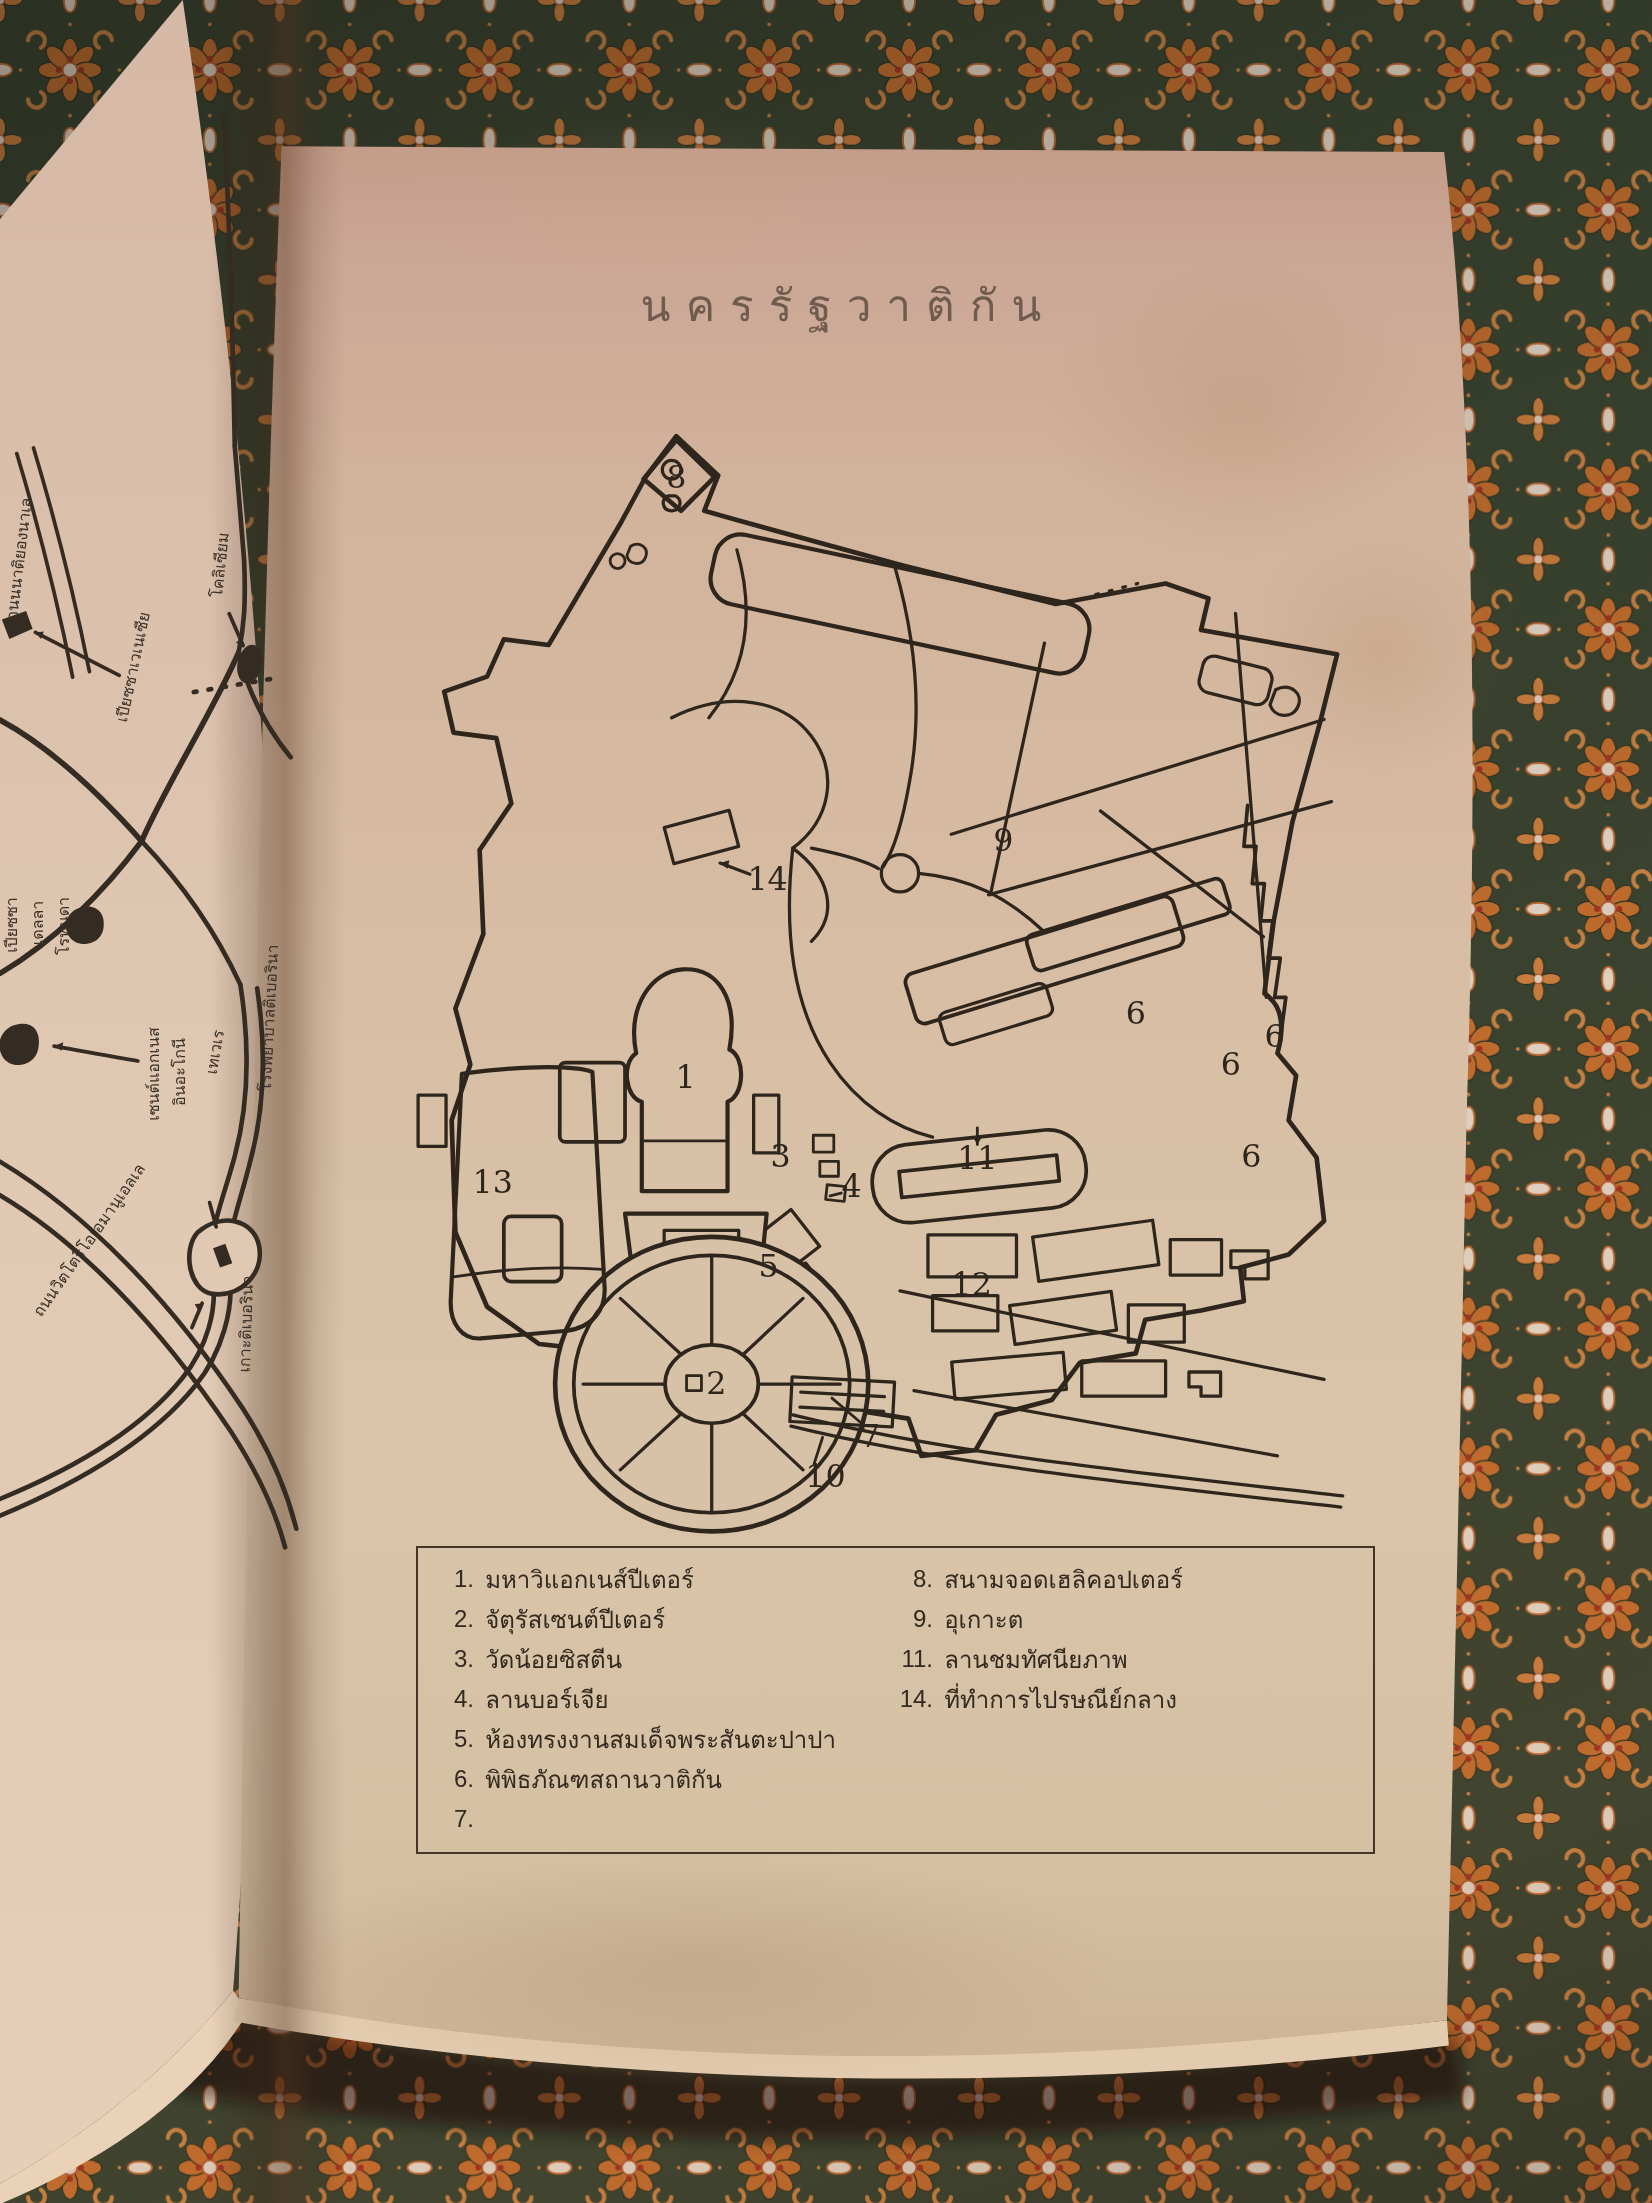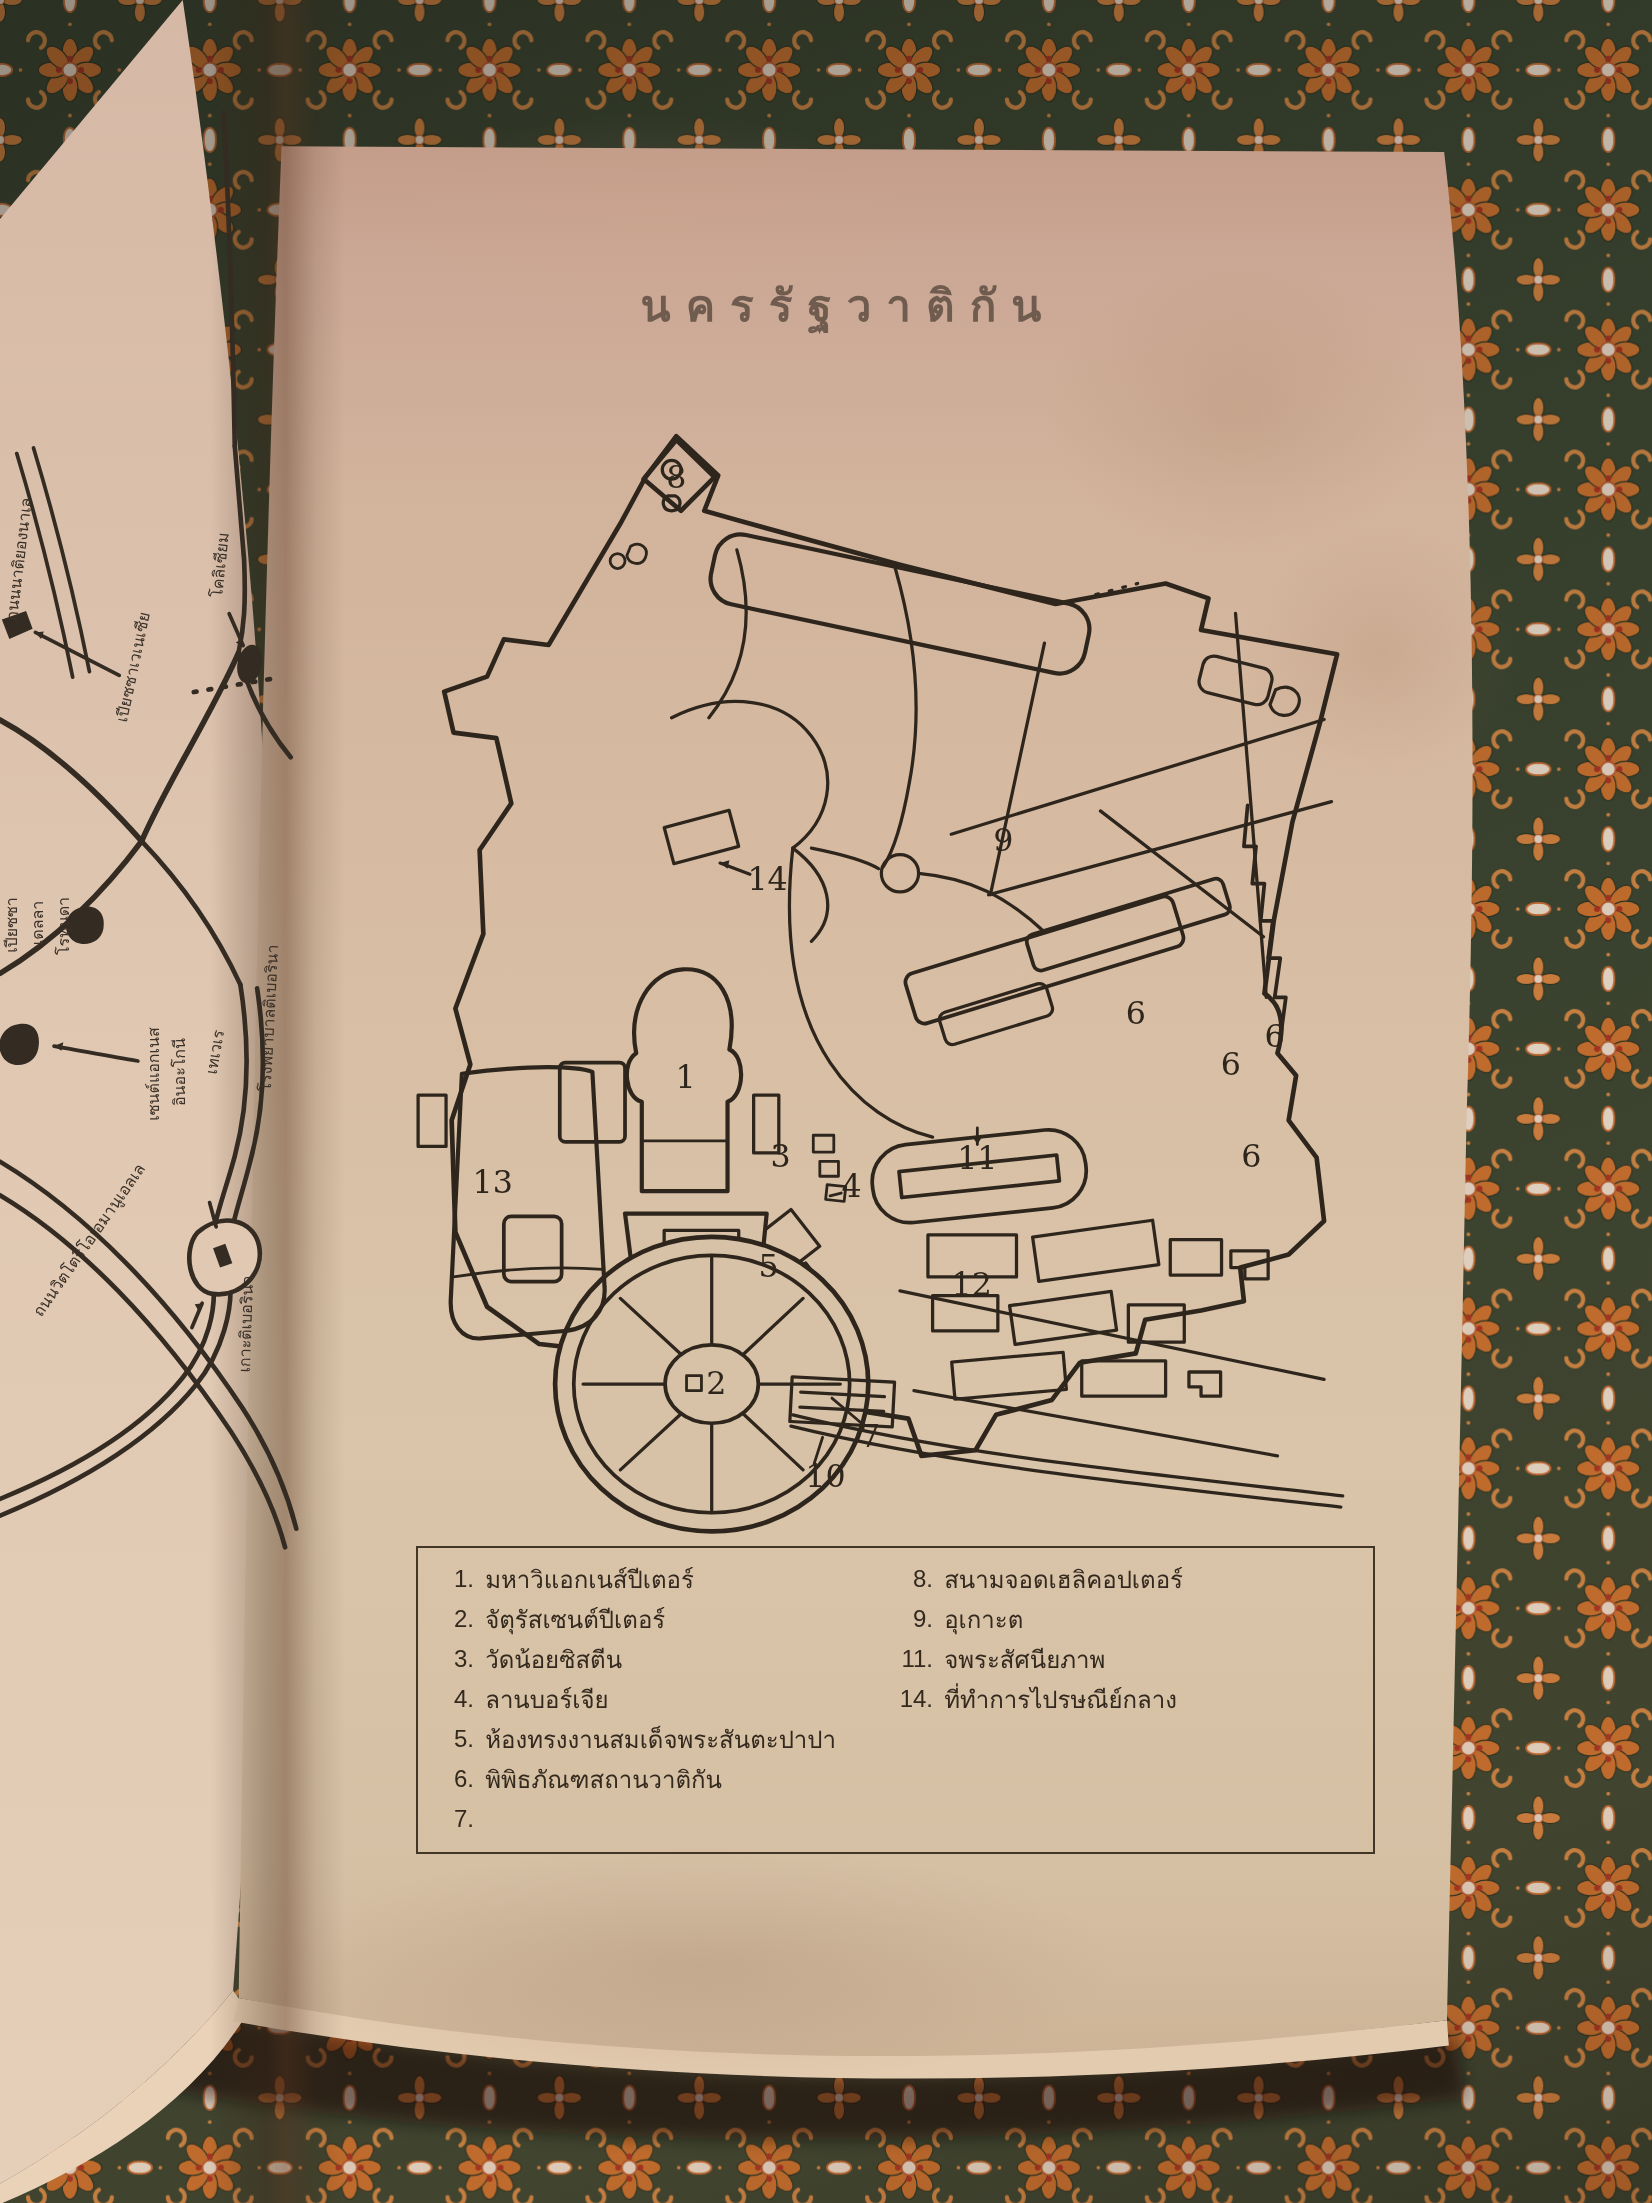--- a/index.html
+++ b/index.html
@@ -7,21 +7,21 @@
          font-family:"Liberation Sans",sans-serif;}
   .abs{position:absolute;}
   svg{display:block;}
   
   #fabric{position:absolute;left:0;top:0;filter:blur(0.5px);}
   #fabric-shade{position:absolute;left:0;top:0;width:1653px;height:2204px;
     background:linear-gradient(160deg,rgba(15,15,10,.38) 0%,rgba(15,15,10,.15) 30%,
                rgba(40,20,8,.05) 55%,rgba(120,60,25,.10) 85%,rgba(40,20,10,.25) 100%);}
   
   #page-title{left:522px;top:241px;width:653px;text-align:center;
-    font-size:44px;letter-spacing:15px;color:#6f5c4f;font-weight:bold;}
+    font-size:44px;letter-spacing:15px;color:#6f5c4f;font-weight:normal;}
   
   #legend{left:416px;top:1546px;width:955px;height:304px;border:2.8px solid #443626;}
   .leg-col{position:absolute;top:11.2px;}
   #leg-left{left:13px;width:446px;}
   #leg-right{left:472px;width:477px;}
   .leg-row{display:flex;height:40px;align-items:center;color:#33291e;font-size:24px;white-space:nowrap;}
   .leg-num{width:43px;text-align:right;margin-right:11.2px;flex:0 0 auto;}
   
   .vlabel{position:absolute;color:#3b3128;font-size:16px;white-space:nowrap;
           transform:translate(-50%,-50%) rotate(-90deg);}
@@ -374,21 +374,21 @@
       <div class="leg-row">
           <span class="leg-num">8.</span>
           <span>สนามจอดเฮลิคอปเตอร์</span>
         </div>
       <div class="leg-row">
           <span class="leg-num">9.</span>
           <span>อุเกาะต</span>
         </div>
       <div class="leg-row">
           <span class="leg-num">11.</span>
-          <span>จพระสัศนียภาพ</span>
+          <span>ลานชมทัศนียภาพ</span>
         </div>
       <div class="leg-row">
           <span class="leg-num">14.</span>
           <span>ที่ทำการไปรษณีย์กลาง</span>
         </div>
     </div>
   </div>
 
 </div>
 

